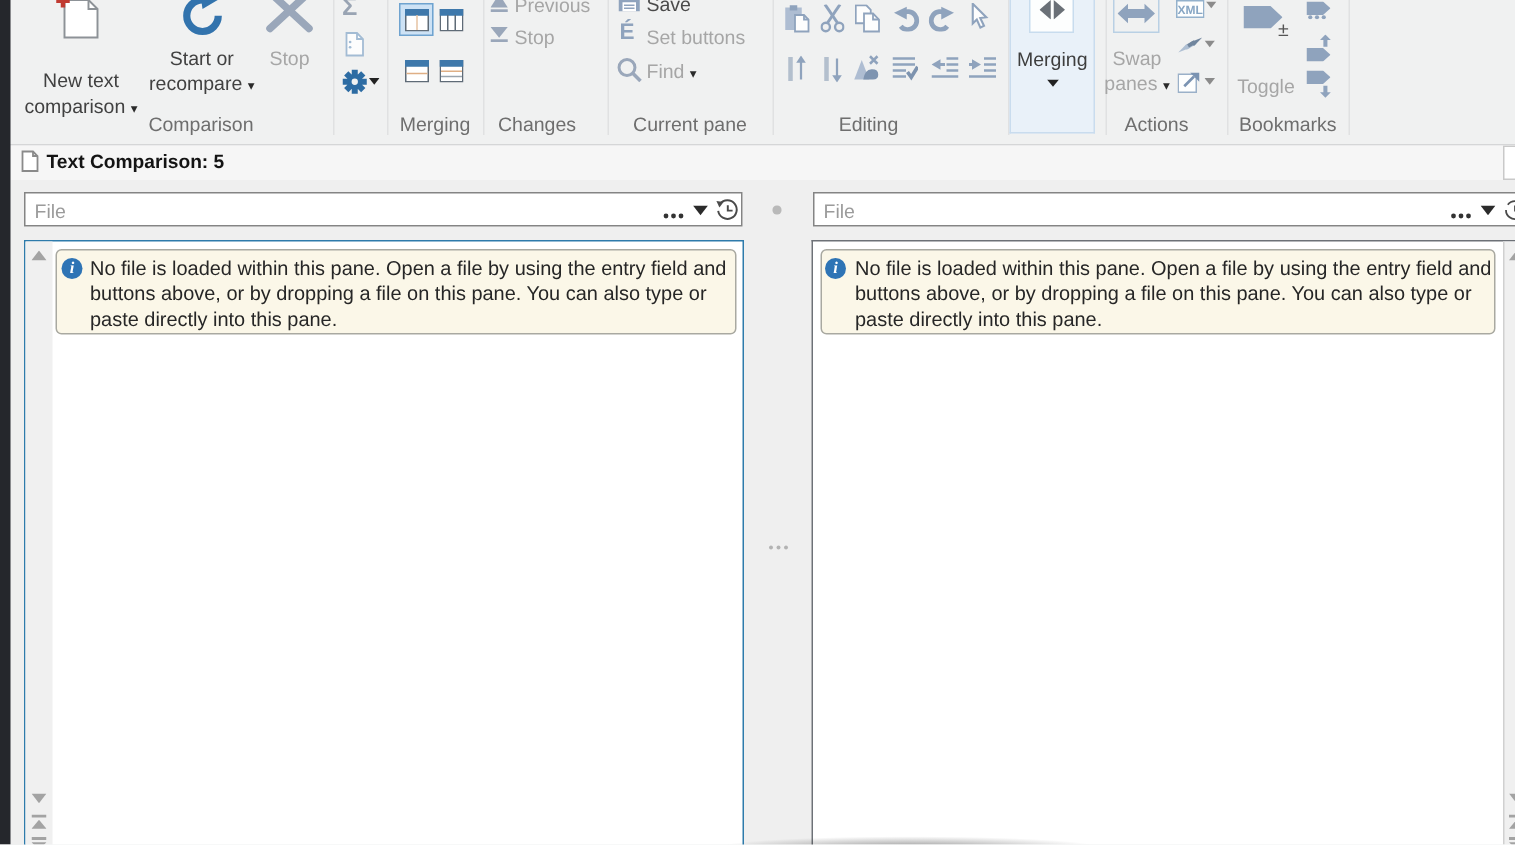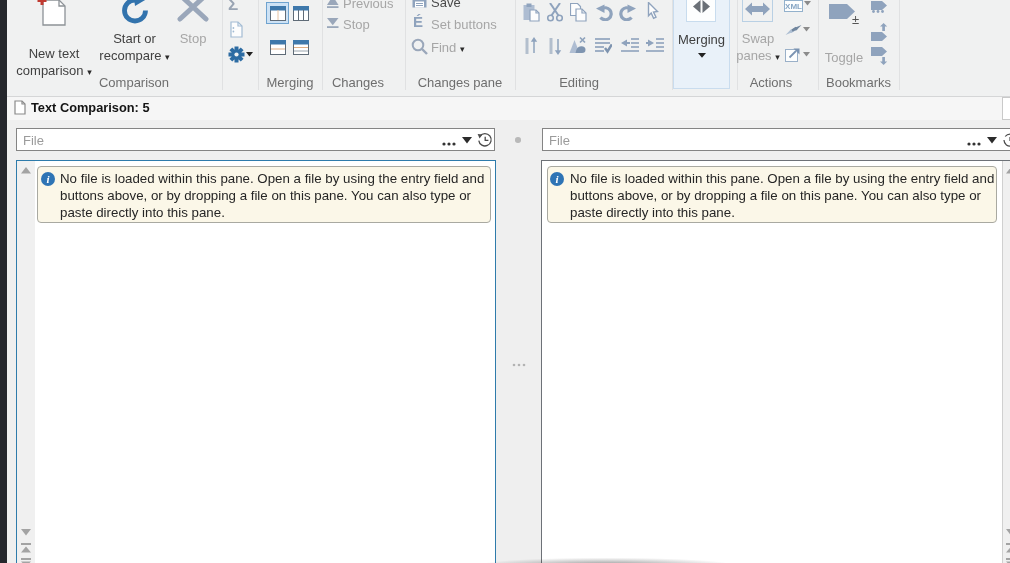--- a/index.html
+++ b/index.html
@@ -289,21 +289,21 @@
 <div class="lbl abs" style="left:431px;top:-6px;text-align:left;color:#4a4a4a;">Save</div>
 <div class="ico" style="left:413px;top:13px;font-size:15px;font-weight:bold;color:#8fa3bd;">É</div>
 <div class="lbl abs dis" style="left:431px;top:16px;text-align:left;">Set buttons</div>
 <div class="ico" style="left:411px;top:38px;">
   <svg width="17" height="17" viewBox="0 0 17 17">
     <circle cx="7" cy="7" r="5.3" fill="none" stroke="#9aa7ba" stroke-width="2"></circle>
     <line x1="11" y1="11" x2="16" y2="16" stroke="#9aa7ba" stroke-width="2.4"></line>
   </svg>
 </div>
 <div class="lbl abs dis" style="left:431px;top:39px;text-align:left;">Find <span style="font-size:9px;color:#2a2a2a;">▾</span></div>
-<div class="glbl abs" style="left:405px;top:75px;width:110px;">Changes pane</div>
+<div class="glbl abs" style="left:405px;top:75px;width:110px;">Current pane</div>
 
 <div class="ico" style="left:523px;top:3px;">
   <svg width="19" height="19" viewBox="0 0 19 19">
     <rect x="0.5" y="2" width="11" height="15" fill="#aebdd2"></rect>
     <rect x="3.5" y="0.5" width="5" height="3.5" fill="#8fa3bd"></rect>
     <path d="M7 7 h6 l3 3 v8 h-9 z" fill="#fdfdfd" stroke="#8fa3bd" stroke-width="1.2"></path>
     <path d="M13 7 v3 h3" fill="none" stroke="#8fa3bd" stroke-width="1.2"></path>
   </svg>
 </div>
 <div class="ico" style="left:547px;top:3px;">

